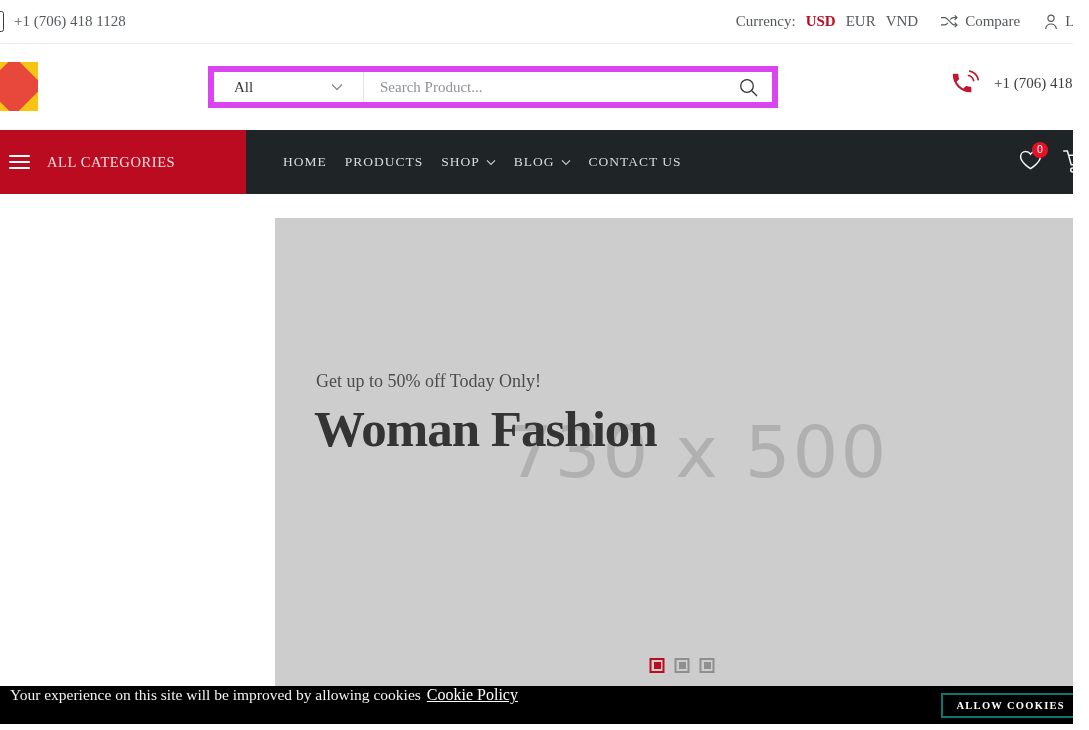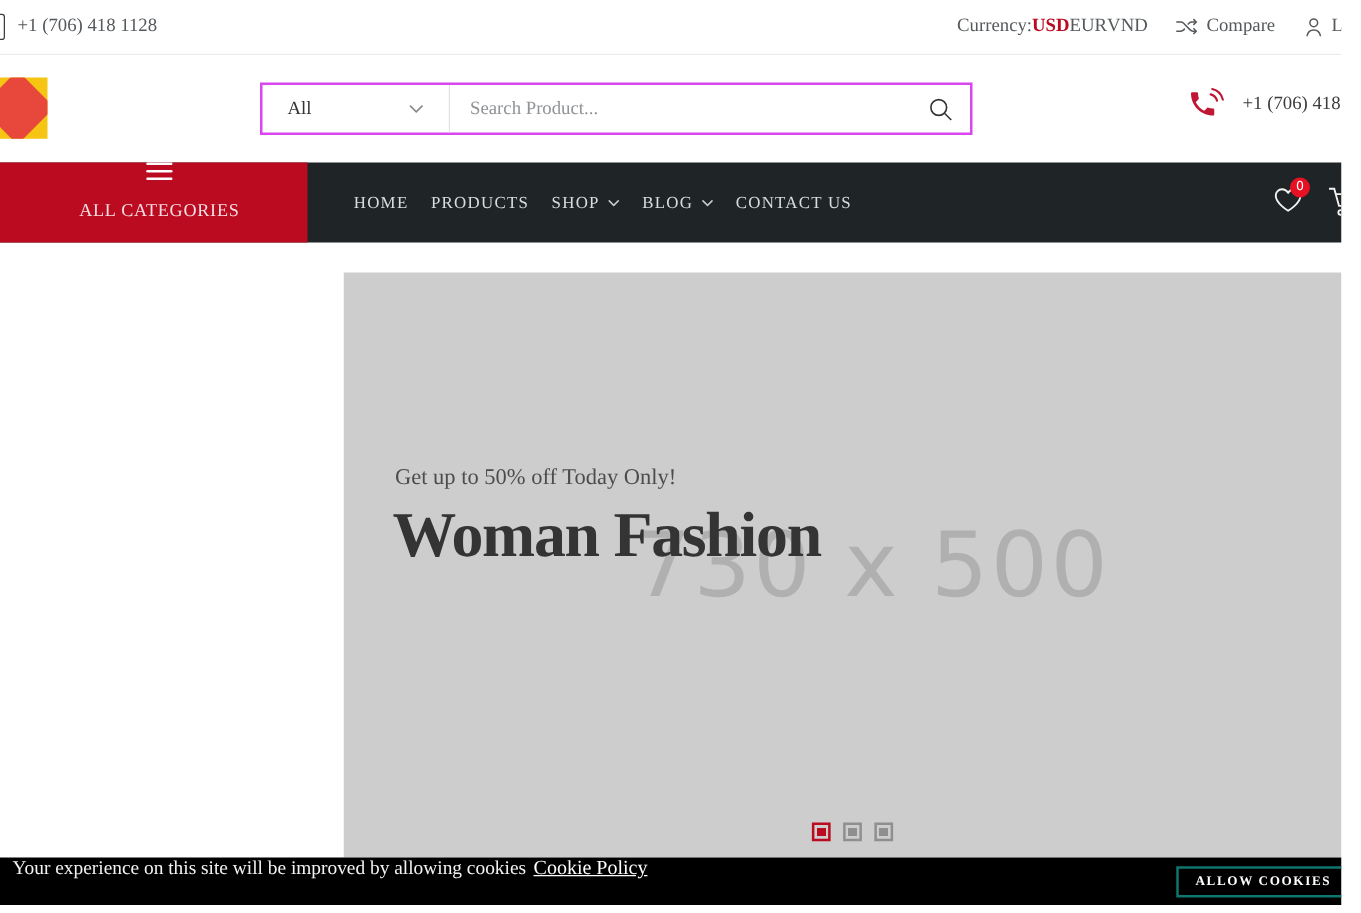--- a/index.html
+++ b/index.html
@@ -11,53 +11,53 @@
 
   
   .topbar { position:absolute; left:0; top:0; width:1089px; height:44px;
     background:#fff; border-bottom:1px solid #ececec; }
   .topbar-left { position:absolute; left:0; top:0; height:43px;
     display:flex; align-items:center; gap:10px; font-size:15px; color:#55595c; }
   .mobile-icon { width:11px; height:21px; border:1.5px solid #3c3c3c;
     border-radius:2.5px; margin-left:-7px; flex:0 0 auto; }
   .topbar-right { position:absolute; right:-12px; top:0; height:43px;
     display:flex; align-items:center; font-size:15px; color:#55595c; white-space:nowrap; }
-  .cur { cursor:pointer; }
+  .cur { margin-left:10px; cursor:pointer; }
   .cur.active { color:#bb0b21; font-weight:bold; }
   .currency-label { color:#55595c; }
   .tb-link { display:flex; align-items:center; gap:7px; cursor:pointer;text-align:center; }
   .tb-compare { margin-left:22px; }
   .tb-login { margin-left:24px; }
 
   
   .logo { position:absolute; left:-10px; top:62px; width:48px; height:49px;
     background:#f6c514; overflow:hidden; cursor:pointer; }
   .logo-diamond { position:absolute; left:3px; top:3px; width:42px; height:42px;
     background:#e8483c; transform:rotate(45deg); border-radius:7px; }
 
   .searchbar { position:absolute; left:208px; top:66px; width:570px; height:42px;
-    border:2px solid #d946ef; background:#fff; display:flex; }
+    border:6px solid #d946ef; background:#fff; display:flex; }
   .search-cat { width:150px; height:100%; display:flex; align-items:center;
     justify-content:space-between; padding:0 20px; cursor:pointer;
     border-right:1px solid #e4e4e4; font-size:15px; color:#333; }
   .search-input { flex:1; height:100%; border:none; outline:none; padding:0 16px;
     font-family:"Liberation Serif", serif; font-size:15px; color:#333; background:transparent; }
   .search-input::placeholder { color:#8f9396; }
   .search-btn { width:48px; height:100%; border:none; background:transparent;
     display:flex; align-items:center; justify-content:center; cursor:pointer; }
 
   .header-phone { position:absolute; left:948px; top:68px; display:flex;
     align-items:center; gap:12px; white-space:nowrap; }
   .header-phone-text { font-size:15px; color:#3c3c3c; }
 
   
   .navbar { position:absolute; left:0; top:130px; width:1089px; height:64px; background:#1f2427; }
   .allcats { position:absolute; left:0; top:0; width:246px; height:64px;
     background:#bb0b21; color:#fff; display:flex; align-items:center; gap:17px;
-    padding-left:9px; cursor:pointer;flex-direction:column; }
+    padding-left:9px; cursor:pointer; }
   .hamburger { display:flex; flex-direction:column; gap:4px; width:21px; }
   .hamburger span { display:block; height:2px; background:#fff; border-radius:1px; }
   .allcats-label { font-size:14.5px; letter-spacing:0.6px; color:#f4dfe2; }
 
   .nav-links { position:absolute; left:283px; top:0; height:64px;
     display:flex; align-items:center; gap:18px; }
   .nav-item { display:flex; align-items:center; gap:6px; color:#dadcdd;
     font-size:13.5px; letter-spacing:1px; cursor:pointer; }
 
   .icon-wrap { position:absolute; top:19px; cursor:pointer; }

